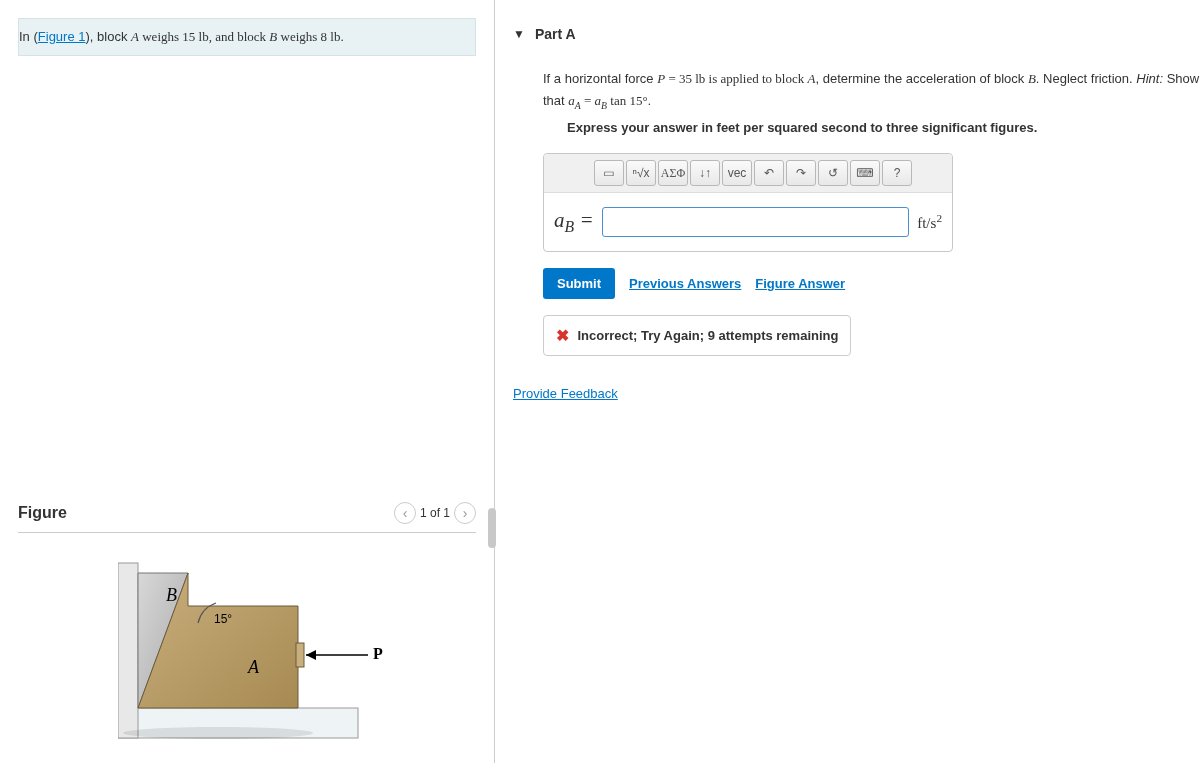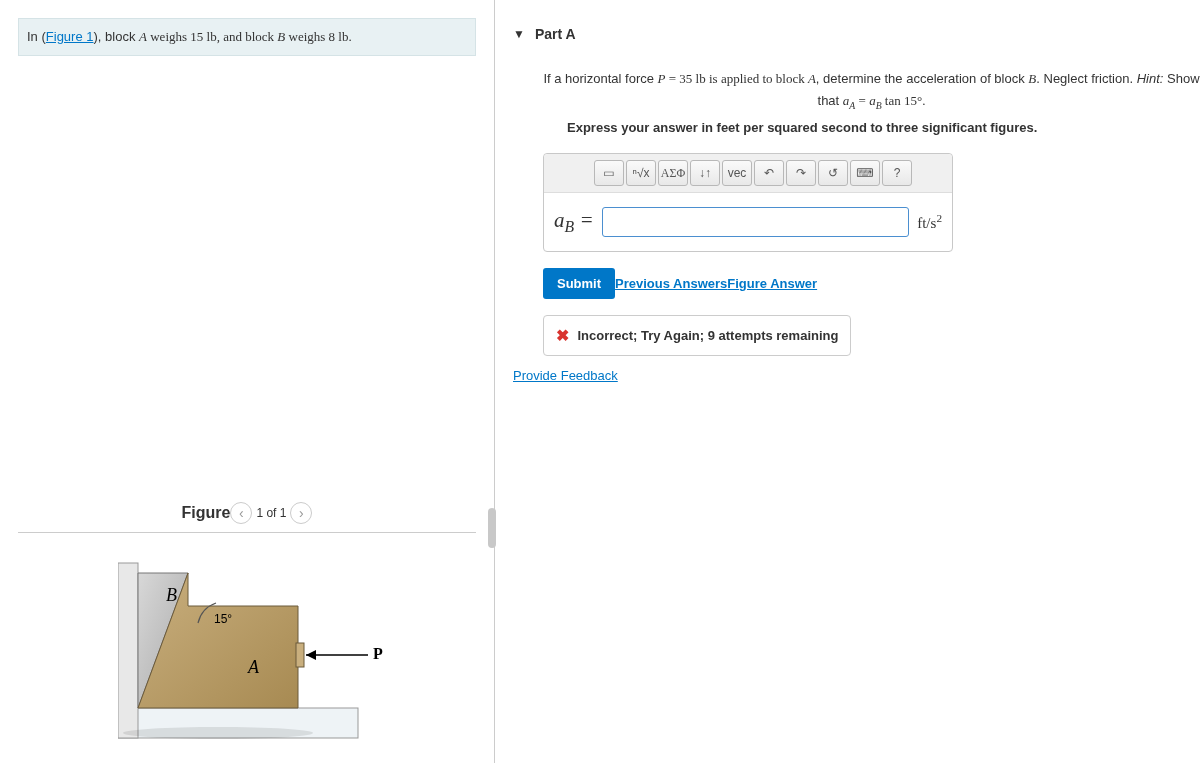--- a/index.html
+++ b/index.html
@@ -1,55 +1,55 @@
 <!DOCTYPE html>
 <html><head>
 <meta charset="utf-8">
 <style>
   * { box-sizing: border-box; margin: 0; padding: 0; }
   body { font-family: Arial, Helvetica, sans-serif; font-size: 13px; color: #333; background: #fff; width: 1200px; height: 763px; position: relative; }
   .container { display: flex; height: 100%; }
   .left-pane { width: 495px; border-right: 1px solid #ccc; position: relative; padding: 18px; }
   .right-pane { flex: 1; padding: 18px 0 18px 18px; }
   
-  .problem-box { background: #e8f1f3; border: 1px solid #d5e3e6; padding: 10px 8px; margin-bottom: 10px; font-size: 13px; }
+  .problem-box { background: #e8f1f3; border: 1px solid #d5e3e6; padding: 10px 0; margin-bottom: 10px; font-size: 13px; }
   .problem-box a { color: #0077c8; text-decoration: underline; }
   
   .figure-section { position: absolute; bottom: 0; left: 18px; right: 18px; }
-  .figure-header { display: flex; justify-content: center; align-items: center; border-bottom: 1px solid #ccc; padding-bottom: 8px; margin-bottom: 10px; }
+  .figure-header { display: flex; justify-content: space-between; align-items: center; border-bottom: 1px solid #ccc; padding-bottom: 8px; margin-bottom: 10px; }
   .figure-title { font-size: 16px; font-weight: bold; color: #333; }
   .figure-nav { display: flex; align-items: center; gap: 4px; font-size: 12px; }
   .nav-btn { width: 22px; height: 22px; border: 1px solid #ccc; border-radius: 50%; background: #fff; display: flex; align-items: center; justify-content: center; color: #999; cursor: pointer; font-size: 14px; }
   .figure-image { height: 220px; position: relative; }
   
   .part-header { display: flex; align-items: center; gap: 10px; margin-bottom: 18px; padding: 8px 0; }
   .part-caret { font-size: 12px; }
   .part-title { font-weight: bold; font-size: 14px; }
   
-  .question-text { font-size: 13px; line-height: 1.7; margin-left: 30px; margin-bottom: 6px; text-align: center; }
+  .question-text { font-size: 13px; line-height: 1.7; margin-left: 30px; margin-bottom: 6px; }
   .hint { font-style: italic; }
   .instruction { font-weight: bold; font-size: 13px; margin-left: 30px; margin-bottom: 18px; padding-left: 24px; }
   
   .answer-box { margin-left: 30px; border: 1px solid #c8c8c8; border-radius: 4px; width: 410px; background: #fff; padding-bottom: 14px; margin-bottom: 16px; }
   .toolbar { background: #f0f0f0; border-bottom: 1px solid #ddd; border-radius: 4px 4px 0 0; padding: 6px 50px; display: flex; gap: 2px; }
   .tool-btn { border: 1px solid #b8b8b8; background: linear-gradient(#fafafa,#e8e8e8); border-radius: 3px; height: 26px; min-width: 30px; padding: 0 6px; display: flex; align-items: center; justify-content: center; font-size: 12px; color: #555; cursor: pointer; }
   .tool-btn.greek { font-family: serif; }
   .answer-row { display: flex; align-items: center; padding: 14px 10px 0 10px; gap: 8px; }
   .var-label { font-style: italic; font-family: 'Times New Roman', serif; font-size: 21px; white-space: nowrap; }
   .answer-input { flex: 1; height: 30px; border: 1px solid #4b8fd0; border-radius: 3px; padding: 0 6px; font-size: 13px; }
   .unit-label { font-family: 'Times New Roman', serif; font-size: 15px; white-space: nowrap; }
   
-  .submit-row { margin-left: 30px; display: flex; align-items: center; margin-bottom: 16px; }
+  .submit-row { margin-left: 30px; display: flex; align-items: center; gap: 14px; margin-bottom: 16px; }
   .submit-btn { background: #0077c8; color: #fff; border: none; border-radius: 3px; padding: 8px 14px; font-size: 13px; font-weight: bold; cursor: pointer; }
   .link { color: #0077c8; text-decoration: underline; font-size: 13px; font-weight: bold; cursor: pointer; }
   
   .feedback-box { margin-left: 30px; border: 1px solid #ccc; border-radius: 4px; padding: 10px 12px; display: inline-flex; align-items: center; gap: 8px; font-size: 13px; font-weight: bold; background: #fff; }
   .x-icon { color: #d9332e; font-size: 16px; font-weight: bold; }
   
-  .provide-feedback { margin-top: 12px; margin-left: 0; }
+  .provide-feedback { margin-top: 30px; margin-left: 0; }
   
   
   .fig-svg { display: block; margin-left: 100px; }
   
   sub { font-size: 0.75em; }
   sup { font-size: 0.75em; }
   .serif { font-family: 'Times New Roman', serif; }
   .ital { font-style: italic; }
   
   .scroll-handle { position: absolute; right: -2px; top: 508px; width: 8px; height: 40px; background: #c8c8c8; border-radius: 4px; }

